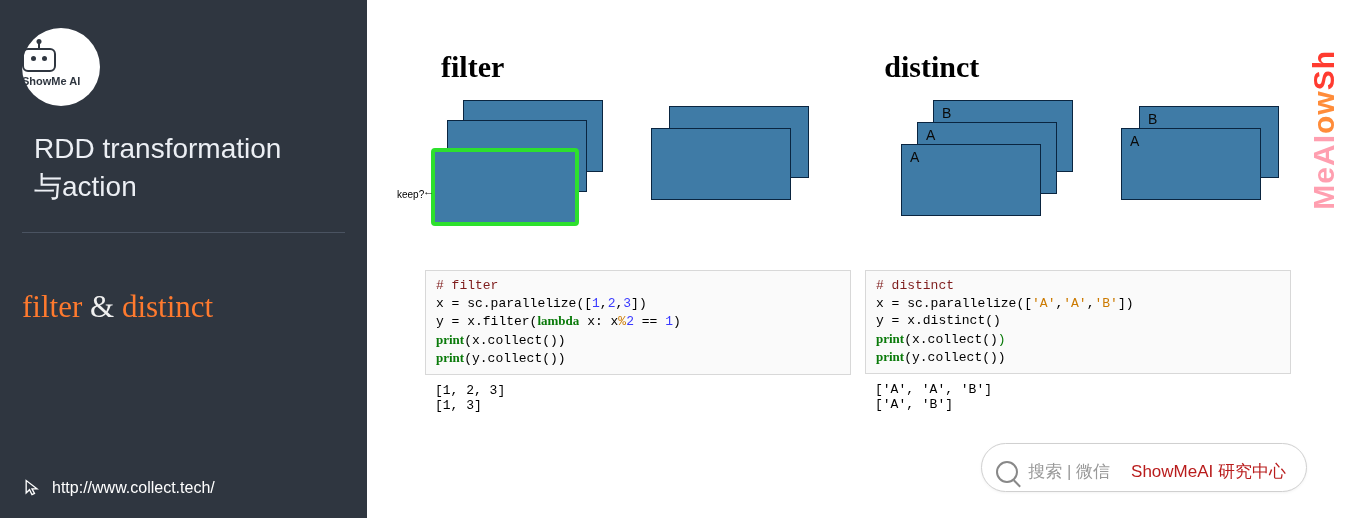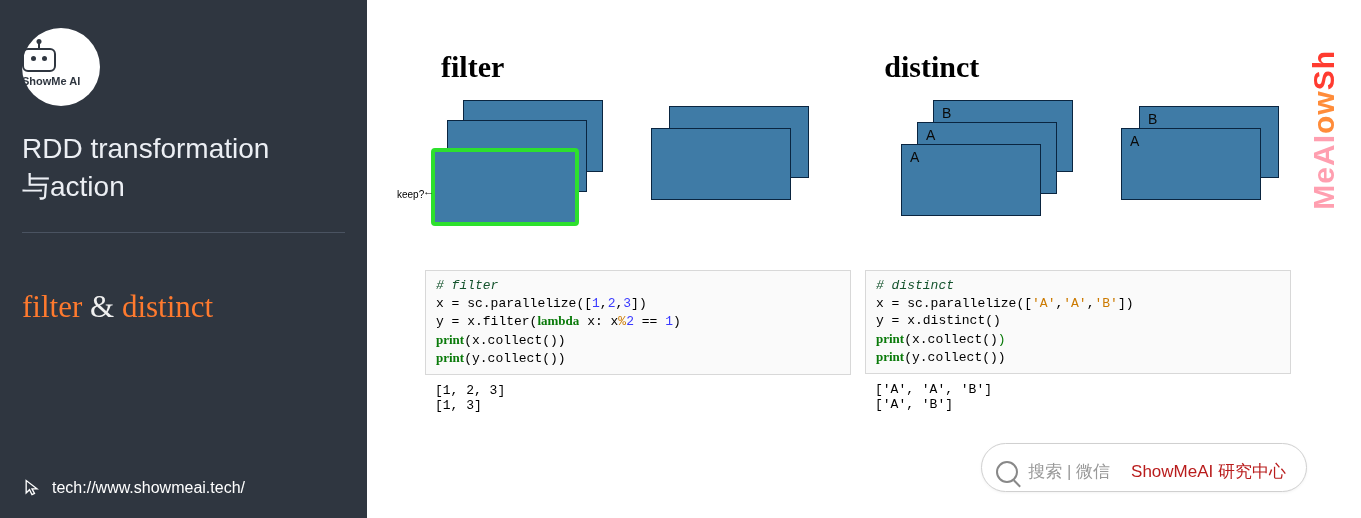--- a/index.html
+++ b/index.html
@@ -6,21 +6,21 @@
 body { width: 1361px; height: 518px; display: flex; font-family: "Segoe UI", Arial, sans-serif; background: #fff; overflow: hidden; }
 .sidebar { width: 380px; height: 518px; background: #2f3640; color: #fff; padding: 28px 22px 0 22px; position: relative; display: flex; flex-direction: column; }
 .logo-wrap { margin-bottom: 24px; }
 .logo { width: 78px; height: 78px; border-radius: 50%; background: #fff; display: flex; flex-direction: column; align-items: flex-start; justify-content: center; }
 .logo-robot { width: 34px; height: 24px; border: 2.2px solid #2f3640; border-radius: 6px; position: relative; margin-bottom: 3px; }
 .logo-robot::before { content: ""; position: absolute; top: -7px; left: 50%; transform: translateX(-50%); width: 2px; height: 5px; background: #2f3640; }
 .logo-robot::after { content: ""; position: absolute; top: -11px; left: 50%; transform: translateX(-50%); width: 5px; height: 5px; border-radius: 50%; background: #2f3640; }
 .logo-eyes { position: absolute; top: 6px; left: 0; width: 100%; display: flex; justify-content: center; gap: 6px; }
 .logo-eyes span { width: 5px; height: 5px; border-radius: 50%; background: #2f3640; }
 .logo-text { font-size: 11px; font-weight: 700; color: #2f3640; }
-.title { font-size: 28px; font-weight: 400; line-height: 1.35; color: #eceff4; margin-bottom: 6px; }
+.title { font-size: 28px; font-weight: 400; line-height: 1.35; color: #eceff4; margin-bottom: 6px; margin-left: 12px; }
 .divider { border: none; border-top: 1px solid #4a5361; margin: 20px 0 56px 0; }
 .topic { font-size: 31px; font-family: "Comic Sans MS", cursive; }
 .topic .orange { color: #ff7a2e; }
 .topic .amp { color: #f0f0f0; }
 .footer { position: absolute; bottom: 20px; left: 22px; display: flex; align-items: center; gap: 10px; font-size: 16px; color: #fff; }
 .cursor-icon { width: 20px; height: 20px; }
 .content { flex: 1; position: relative; padding: 50px 70px 0 58px; background: #fff; }
 .vertical-brand { position: absolute; right: 20px; top: 50px; writing-mode: vertical-rl; transform: rotate(180deg); font-size: 30px; font-weight: 800; letter-spacing: 1px; font-family: Arial, sans-serif; }
 .vertical-brand .red { color: #ff3b30; }
 .vertical-brand .ora { color: #ff8c3a; }
@@ -31,21 +31,21 @@
 .stack { position: relative; width: 180px; height: 130px; }
 .stack.small { width: 170px; height: 110px; }
 .card { position: absolute; background: #3f7ba6; border: 1.5px solid #0a2540; }
 .card.green-border { border: 4px solid #2de02d; border-radius: 4px; }
 .card .lbl { position: absolute; top: 4px; left: 8px; font-size: 14px; font-family: Verdana, sans-serif; color: #0a0a0a; }
 .keep-label { position: absolute; left: -34px; bottom: 30px; font-size: 10px; color: #000; text-align: right; }
 .keep-arrow { position: absolute; left: -8px; bottom: 33px; font-size: 11px; color: #000; }
 .codes { display: flex; gap: 14px; }
 .code-col { flex: 1; max-width: 430px; }
 .code-box { border: 1px solid #d8d8d8; background: #fafafa; padding: 6px 10px; font-family: "Courier New", monospace; font-size: 13px; line-height: 1.35; white-space: pre; color: #000; }
-.code-box .comment { color: #14532d; font-style: italic; }
+.code-box .comment { color: #7f1d1d; }
 .code-box .num { color: #3a3aff; }
 .code-box .kw { color: #0a7a0a; font-weight: 700; font-family: Liberation Serif, serif; }
 .code-box .mod { color: #cc7a00; }
 .code-box .str { color: #cc7a00; }
 .code-box .paren { color: #0a7a0a; }
 .output { font-family: "Courier New", monospace; font-size: 13px; white-space: pre; padding: 8px 10px 0 10px; color: #000; }
 .search-pill { position: absolute; right: 54px; bottom: 26px; background: #fff; border: 1.5px solid #d0d0d0; border-radius: 30px; padding: 16px 20px 8px 14px; display: flex; align-items: center; gap: 10px; font-size: 17px; box-shadow: 0 1px 3px rgba(0,0,0,0.05); }
 .search-pill .mag { width: 22px; height: 22px; border: 2px solid #888; border-radius: 50%; position: relative; display: inline-block; }
 .search-pill .mag::after { content: ""; position: absolute; width: 2px; height: 9px; background: #888; bottom: -7px; right: -2px; transform: rotate(-45deg); }
 .search-pill .gray { color: #999; }
@@ -73,21 +73,21 @@
   <hr class="divider">
   <div class="topic">
     <span class="orange">filter</span>
     <span class="amp">&amp;</span>
     <span class="orange">distinct</span>
   </div>
   <div class="footer">
     <svg class="cursor-icon" viewBox="0 0 24 24" fill="none" stroke="#fff" stroke-width="1.6">
       <path d="M5 3 L5 18 L9 14 L12 20 L15 18.5 L12 13 L18 13 Z"></path>
     </svg>
-    <span>tech://www.showmeai.tech/</span>
+    <span>http://www.collect.tech/</span>
   </div>
 </aside>
 
 <main class="content">
   <div class="vertical-brand">
     <span class="pnk">MeAI</span><span class="ora">ow</span><span class="red">Sh</span>
   </div>
 
   <div class="headings">
     <h2>filter</h2>

